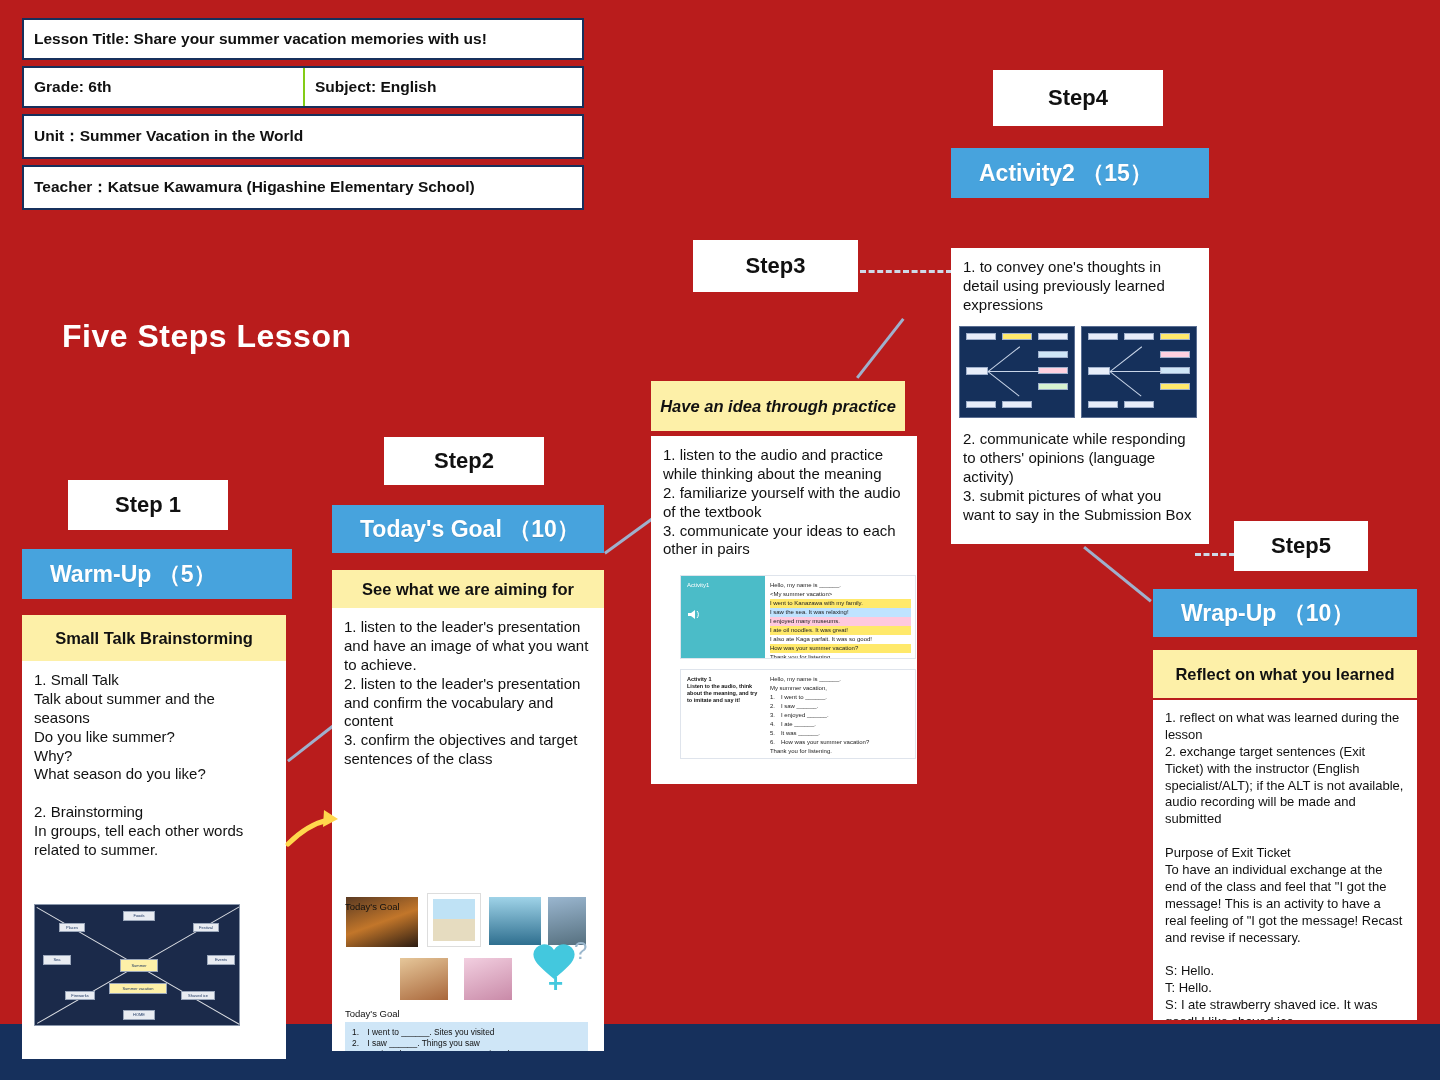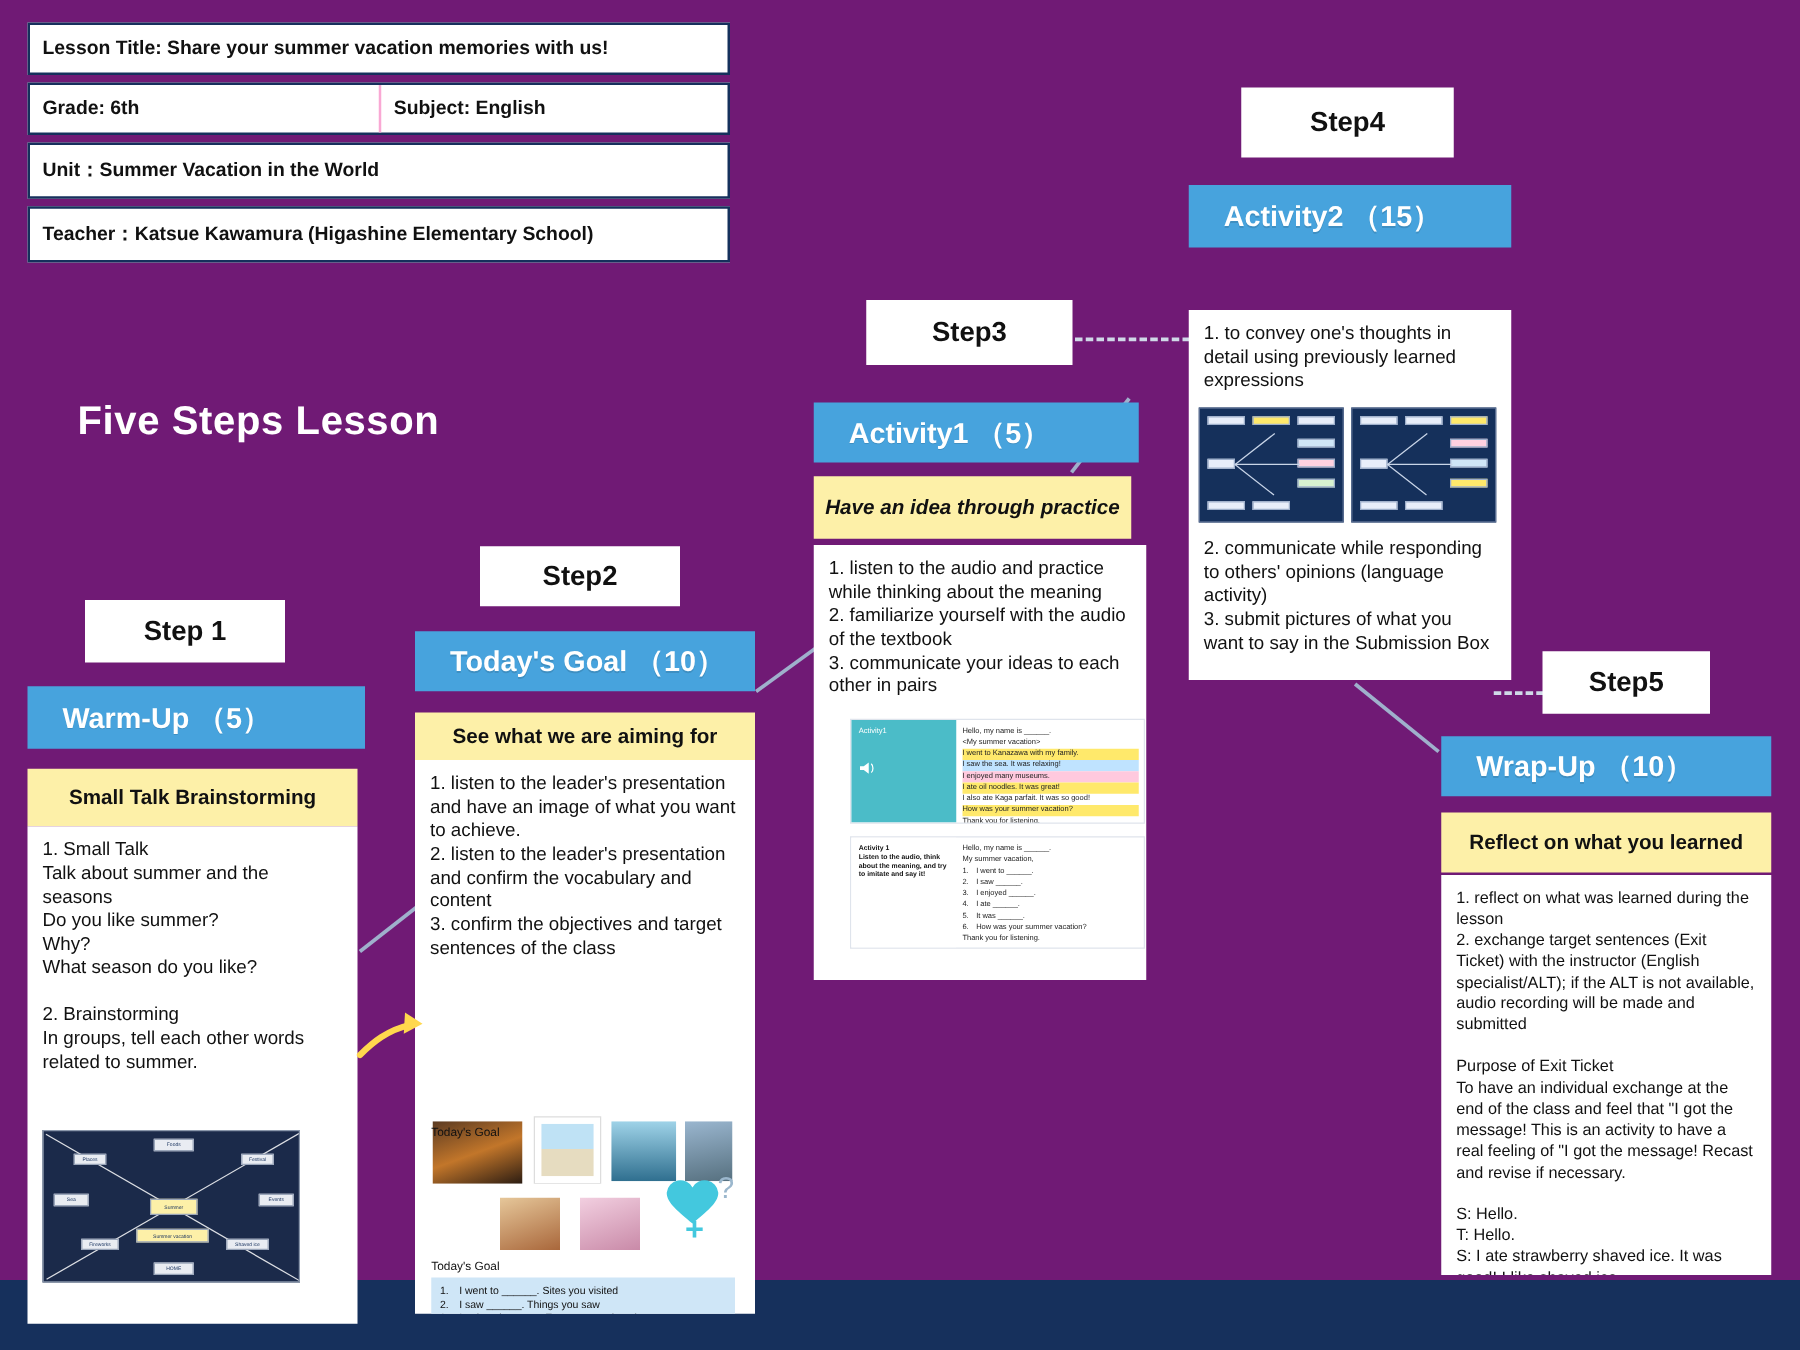--- a/index.html
+++ b/index.html
@@ -13,21 +13,21 @@
     position: relative;
     overflow: hidden;
     font-family: "Liberation Sans", sans-serif;
     color: #111;
   }
   .stage {
     position: absolute;
     left: 0; top: 0;
     width: 1440px;
     height: 1024px;
-    background: #701a75;
+    background: #b91c1c;
   }
   .info-table {
     position: absolute;
     left: 22px;
     top: 18px;
     width: 562px;
   }
   .info-row {
     display: flex;
     background: #ffffff;
@@ -38,21 +38,21 @@
   .info-cell {
     padding: 10px 10px;
     font-size: 15.5px;
     font-weight: bold;
     color: #111;
     box-sizing: border-box;
     flex: 1;
   }
   .info-cell.half {
     flex: 0 0 281px;
-    border-right: 2px solid #f9a8d4;
+    border-right: 2px solid #84cc16;
   }
   .info-cell.half2 {
     flex: 1;
   }
   .main-title {
     position: absolute;
     left: 62px;
     top: 318px;
     font-size: 32px;
     font-weight: bold;
@@ -319,21 +319,20 @@
   </div>
 
   <div class="arrow-yellow" style="left:284px; top:800px; width:56px; height:48px;">
     <svg width="56" height="48" viewBox="0 0 56 48">
       <path d="M4 44 C 14 34, 26 24, 44 20" stroke="#ffd84d" stroke-width="5" fill="none" stroke-linecap="round"></path>
       <path d="M40 10 L54 19 L39 27 Z" fill="#ffd84d"></path>
     </svg>
   </div>
 
   <div class="step-chip" style="left:693px; top:240px; width:165px; height:52px;">Step3</div>
-  <div class="blue-head" style="left:651px; top:322px; width:260px; height:48px;">Activity1 （5）</div>
   <div class="yellow-head" style="left:651px; top:381px; width:254px; height:50px;font-style:italic;">Have an idea through practice</div>
   <div class="body-box" style="left:651px; top:436px; width:266px; height:348px;">
     <div style="white-space:pre-line;">1. listen to the audio and practice while thinking about the meaning
 2. familiarize yourself with the audio of the textbook
 3. communicate your ideas to each other in pairs</div>
 
     <div class="slide" style="left:29px; top:139px; width:236px; height:84px;">
       <div class="left-pane">
         <div style="font-size:6px;">Activity1</div>
         <div style="margin-top:18px;">

